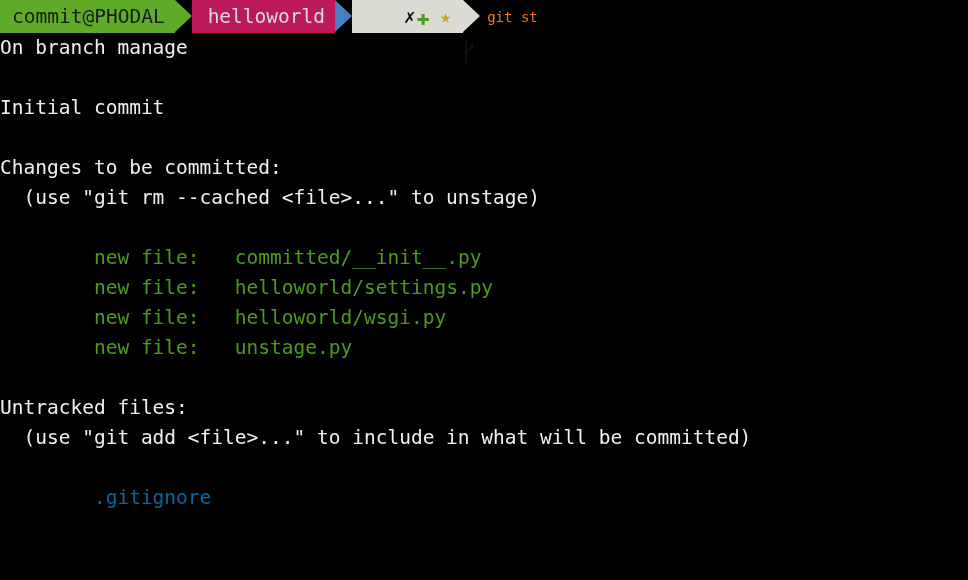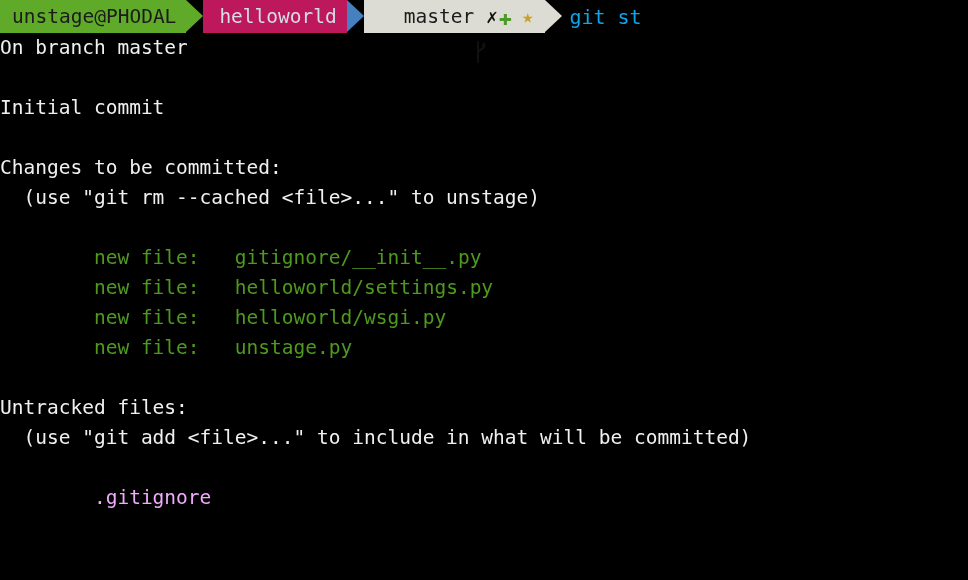--- a/index.html
+++ b/index.html
@@ -105,100 +105,99 @@
   }
   .flag-x     { color: #101010; font-weight: bold; font-size: 19px; }
   .flag-plus  { color: #4e9a28; font-weight: bold; font-size: 22px; position: relative; top: 1px; }
   .flag-star  { color: #c9a227; font-size: 19px; margin-left: 9px; }
 
   .command {
     display: flex;
     align-items: center;
     height: 33px;
     margin-left: 24px;
-    color: #0ea5e9;
-    font-size: 20px;
+    color: #f97316;
+    font-size: 14px;
     white-space: pre;
   }
 
   
   .out {
     position: absolute;
     left: 0;
     top: 33px;
     width: 968px;
     padding: 0;
   }
   .line {
     height: 30px;
     line-height: 30px;
     white-space: pre;
     font-size: 19.5px;
     color: #f0f0f0;
   }
   .line.blank { color: transparent; }
   .line.green   { color: #4e9a1e; }
-  .line.cyan    { color: #f0abfc; }
+  .line.cyan    { color: #0369a1; }
   .fname        { color: #4e9a1e; }
   .findent      { color: transparent; }
 </style>
 </head>
 <body>
 
 <div id="terminal">
 
   <div class="prompt-line">
 
     <div class="seg seg-user">
-      <span class="seg-text">unstage@PHODAL</span>
+      <span class="seg-text">commit@PHODAL</span>
     </div>
 
     <div class="seg seg-dir">
       <span class="seg-text">helloworld</span>
     </div>
 
     <div class="seg seg-git">
       <span class="git-branch-icon">
         <svg width="15" height="22" viewBox="0 0 15 22" xmlns="http://www.w3.org/2000/svg">
           <path d="M4 1 L4 21" stroke="#101010" stroke-width="2.2" fill="none" stroke-linecap="round"></path>
           <path d="M4 12 C4 8, 10 9, 10 5 L10 2.5" stroke="#101010" stroke-width="2.2" fill="none" stroke-linecap="round"></path>
           <path d="M7.2 5.2 L10 1.6 L12.6 5.2 Z" fill="#101010"></path>
         </svg>
       </span>
-      <span class="seg-text">master</span>
       <span class="git-flags">
         <span class="flag-x">✗</span>
         <span class="flag-plus">✚</span>
         <span class="flag-star">★</span>
       </span>
     </div>
 
     <div class="command">
       <span>git st</span>
     </div>
   </div>
 
   <div class="out">
 
-    <div class="line">On branch master</div>
+    <div class="line">On branch manage</div>
 
     <div class="line blank">&nbsp;</div>
 
     <div class="line">Initial commit</div>
 
     <div class="line blank">&nbsp;</div>
 
     <div class="line">Changes to be committed:</div>
 
     <div class="line">  (use "git rm --cached &lt;file&gt;..." to unstage)</div>
 
     <div class="line blank">&nbsp;</div>
 
     <div id="staged-list">
-        <div class="line green"><span class="findent">        </span><span>new file:</span><span class="findent">   </span><span class="fname">gitignore/__init__.py</span></div>
+        <div class="line green"><span class="findent">        </span><span>new file:</span><span class="findent">   </span><span class="fname">committed/__init__.py</span></div>
         <div class="line green"><span class="findent">        </span><span>new file:</span><span class="findent">   </span><span class="fname">helloworld/settings.py</span></div>
         <div class="line green"><span class="findent">        </span><span>new file:</span><span class="findent">   </span><span class="fname">helloworld/wsgi.py</span></div>
         <div class="line green"><span class="findent">        </span><span>new file:</span><span class="findent">   </span><span class="fname">unstage.py</span></div>
       </div>
 
     <div class="line blank">&nbsp;</div>
 
     <div class="line">Untracked files:</div>
 
     <div class="line">  (use "git add &lt;file&gt;..." to include in what will be committed)</div>

